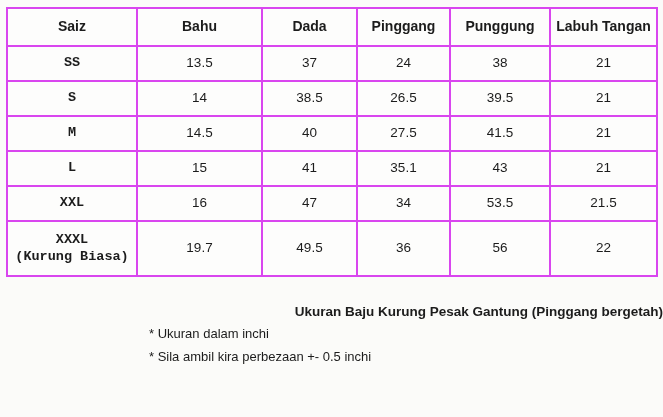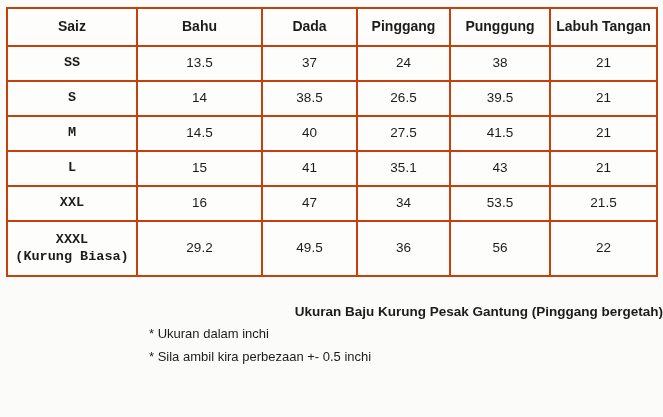--- a/index.html
+++ b/index.html
@@ -15,21 +15,21 @@
     overflow: hidden;
   }
   .size-table {
     border-collapse: collapse;
     table-layout: fixed;
     width: 650px;
     margin: 7px 0 0 6px;
     background: #fdfdfc;
   }
   .size-table th, .size-table td {
-    border: 2px solid #c2410c;
+    border: 2px solid #d946ef;
     text-align: center;
     vertical-align: middle;
     padding: 0 2px;
     font-size: 13.5px;
     line-height: 1.25;
   }
   .size-table th {
     font-weight: bold;
     height: 36px;
     font-size: 14px;
@@ -126,21 +126,21 @@
       <td class="size-cell">XXL</td>
       <td>16</td>
       <td>47</td>
       <td>34</td>
       <td>53.5</td>
       <td>21.5</td>
     </tr>
     <tr class="tall-row">
       <td class="size-cell">XXXL
 (Kurung Biasa)</td>
-      <td>29.2</td>
+      <td>19.7</td>
       <td>49.5</td>
       <td>36</td>
       <td>56</td>
       <td>22</td>
     </tr>
   </tbody>
 </table>
 
 <div class="footer">
   <p class="footer-title">Ukuran Baju Kurung Pesak Gantung (Pinggang bergetah)</p>

